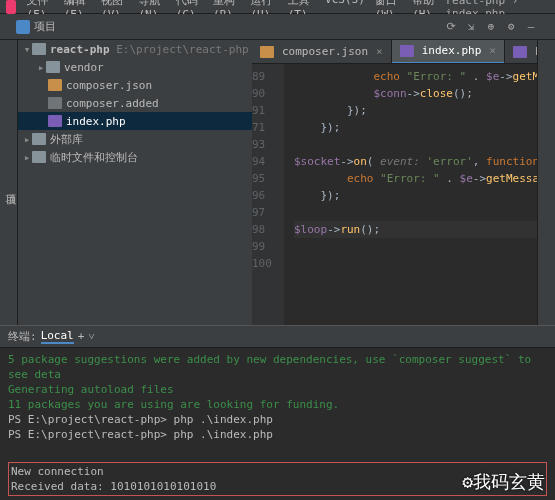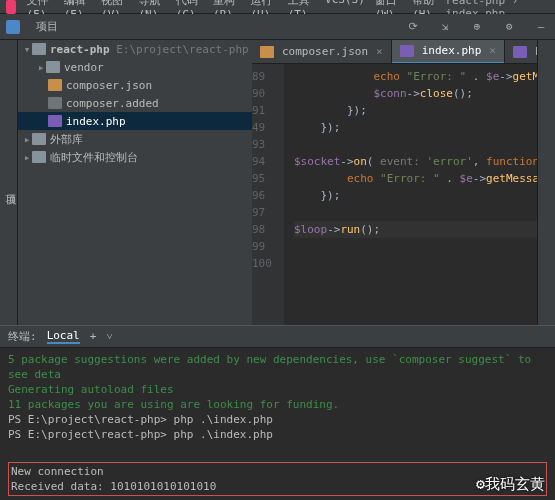--- a/index.html
+++ b/index.html
@@ -1,21 +1,21 @@
 <!DOCTYPE html>
 <html><head>
 <meta charset="utf-8">
 <style>
 *{margin:0;padding:0;box-sizing:border-box;font-family:"Microsoft YaHei",Consolas,monospace;font-size:11px}
 body{background:#2b2b2b;color:#a9b7c6;width:555px;height:500px;overflow:hidden;display:flex;flex-direction:column}
 .menubar{background:#3c3f41;height:14px;display:flex;align-items:center;padding:0 6px;border-bottom:1px solid #1e1e1e}
 .logo{width:14px;height:14px;background:#ed3b6e;border-radius:2px;margin-right:6px}
 .menu-item{color:#bbb;margin-right:2px;padding:2px 4px;cursor:pointer}
 .crumb{color:#aaa;margin-left:auto}
-.toolbar{background:#3c3f41;height:26px;display:flex;align-items:center;padding:0 6px;border-bottom:1px solid #1e1e1e;gap:16px}
+.toolbar{background:#3c3f41;height:26px;display:flex;align-items:center;padding:0 16px;border-bottom:1px solid #1e1e1e;gap:4px}
 .toolbar .book{width:14px;height:14px;background:#4a88c7;border-radius:2px}
 .toolbar .label{color:#bbb;margin-right:auto}
 .tool-icon{width:16px;height:16px;color:#aaa;display:flex;align-items:center;justify-content:center;cursor:pointer}
 .main{flex:1;display:flex;overflow:hidden}
 .sidebar-nub{width:18px;background:#3c3f41;border-right:1px solid #1e1e1e;writing-mode:vertical-rl;text-align:center;color:#aaa;padding-top:6px}
 .project{width:234px;background:#3c3f41;display:flex;flex-direction:column;overflow:hidden}
 .tree{flex:1;overflow:hidden;color:#bbb}
 .tree-row{display:flex;align-items:center;height:18px;padding-left:4px;cursor:pointer}
 .tree-row.sel{background:#0d293e;color:#fff}
 .arrow{width:10px;color:#888;text-align:center}
@@ -25,30 +25,30 @@
 .ficon.json{background:#c88f4a;border-radius:1px}
 .ficon.lock{background:#6f7478;border-radius:1px}
 .editor{flex:1;display:flex;flex-direction:column;background:#2b2b2b;overflow:hidden}
 .tabs{height:24px;background:#3c3f41;display:flex;align-items:center;border-bottom:1px solid #1e1e1e;overflow:hidden}
 .tab{height:24px;display:flex;align-items:center;padding:0 8px;color:#bbb;gap:4px;cursor:pointer;border-right:1px solid #1e1e1e}
 .tab.active{background:#515658;border-bottom:2px solid #4a88c7;color:#fff}
 .tab .x{color:#888;margin-left:4px}
 .code{flex:1;display:flex;overflow:hidden;font-family:Consolas,monospace;font-size:12px;line-height:17px}
 .gut{width:32px;text-align:left;color:#606366;padding:4px 6px 0 0;background:#313335}
 .src{flex:1;padding:4px 0 0 10px;white-space:pre;color:#a9b7c6;overflow:hidden}
-.kw{color:#cc7832}.str{color:#6a8759}.var{color:#9876aa}.fn{color:#ffc66d}.hint{color:#787878;}
+.kw{color:#cc7832}.str{color:#6a8759}.var{color:#9876aa}.fn{color:#ffc66d}.hint{color:#787878;font-style:italic}
 .caret-line{background:#323232}
 .bottom{background:#2b2b2b;border-top:1px solid #555}
-.term-tabs{height:22px;background:#3c3f41;display:flex;align-items:center;padding:0 8px;gap:10px;border-bottom:1px solid #1e1e1e;color:#bbb}
+.term-tabs{height:22px;background:#3c3f41;display:flex;align-items:center;padding:0 8px;gap:4px;border-bottom:1px solid #1e1e1e;color:#bbb}
 .term-tab{cursor:pointer}
 .term-tab.active{color:#fff;border-bottom:2px solid #4a88c7}
 .term{font-family:Consolas,monospace;font-size:11px;line-height:15px;padding:4px 8px;color:#bbb}
 .g{color:#3c8f4a}
 .boxed{border:1px solid #c75450;padding:1px 2px;margin-top:20px}
-.wm{position:absolute;right:10px;bottom:6px;color:#fff;font-size:15px;text-shadow:0 0 3px #000}
+.wm{position:absolute;right:10px;bottom:6px;color:#fff;font-size:18px;text-shadow:0 0 3px #000}
 .side-right{width:18px;background:#3c3f41;border-left:1px solid #1e1e1e}
 .path-dim{color:#787878}
 </style>
 </head>
 <body>
 
 <div class="menubar">
  <div class="logo"></div>
  <div id="menu-slot" style="display: flex;">
       <span class="menu-item">文件(F)</span>
@@ -126,21 +126,21 @@
         <div class="tab">
           <span class="ficon php"></span>
           <span>Loop.php</span>
         </div>
       </div>
   <div class="code">
    <div class="gut" id="gutter">
           <div>89</div>
           <div>90</div>
           <div>91</div>
-          <div>49</div>
+          <div>71</div>
           <div>93</div>
           <div>94</div>
           <div>95</div>
           <div>96</div>
           <div>97</div>
           <div>98</div>
           <div>99</div>
           <div>100</div>
         </div>
    <div class="src" id="src"><div>            <span class="kw">echo</span> <span class="str">"Error: "</span> . <span class="var">$e</span>-&gt;<span class="fn">getMessage</span>()</div><div>            <span class="var">$conn</span>-&gt;<span class="fn">close</span>();</div><div>        });</div><div>    });</div><div>&nbsp;</div><div><span class="var">$socket</span>-&gt;<span class="fn">on</span>( <span class="hint">event:</span> <span class="str">'error'</span>, <span class="kw">function</span> (\Ex</div><div>        <span class="kw">echo</span> <span class="str">"Error: "</span> . <span class="var">$e</span>-&gt;<span class="fn">getMessage</span>() .</div><div>    });</div><div>&nbsp;</div><div class="caret-line"><span class="var">$loop</span>-&gt;<span class="fn">run</span>();</div><div>&nbsp;</div><div>&nbsp;</div></div>

